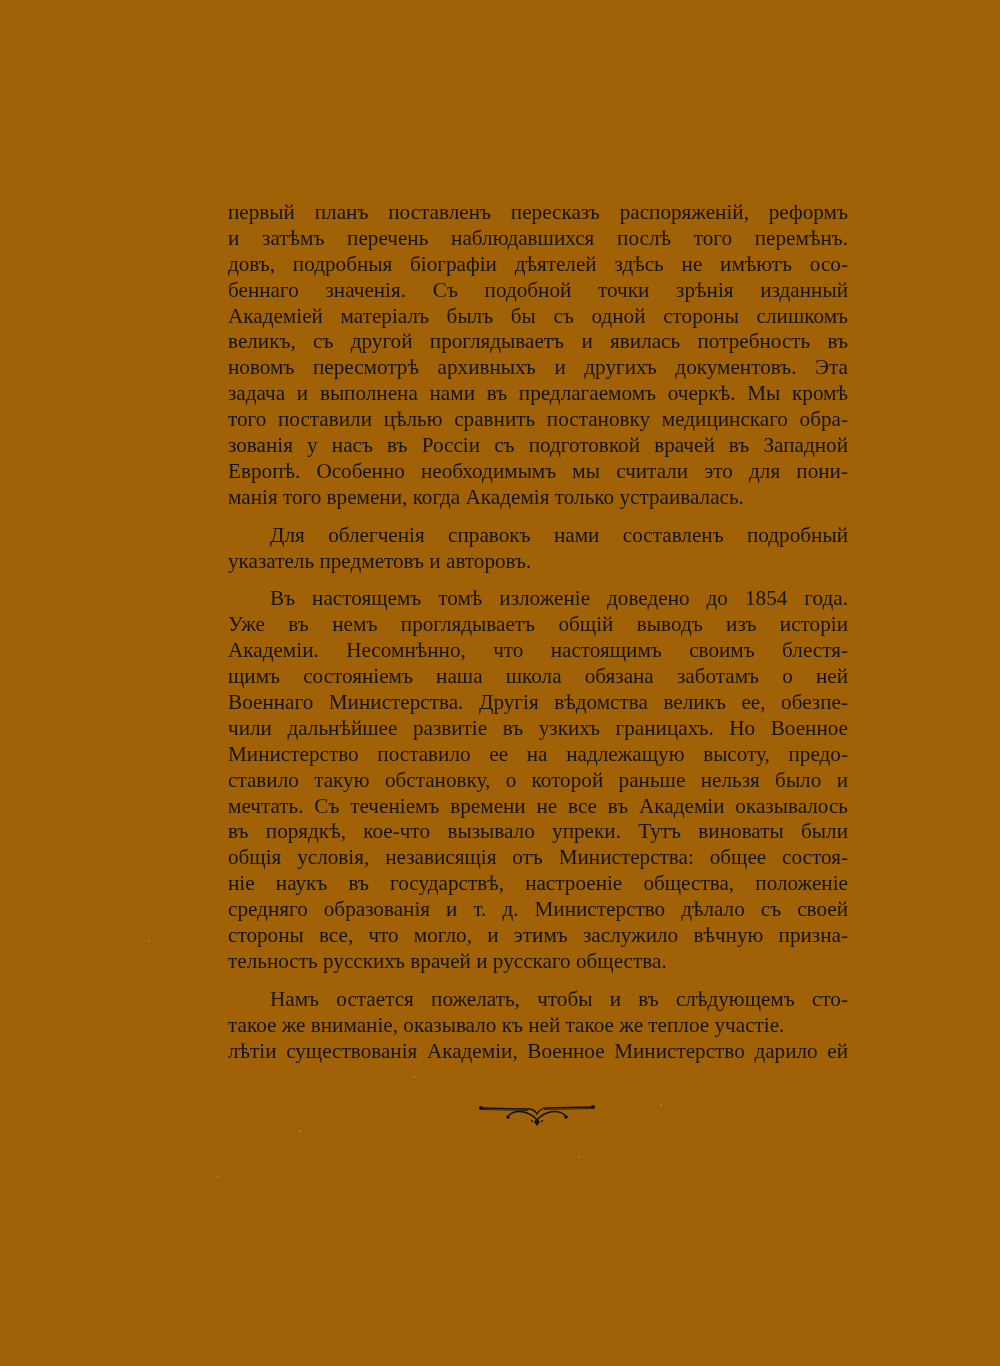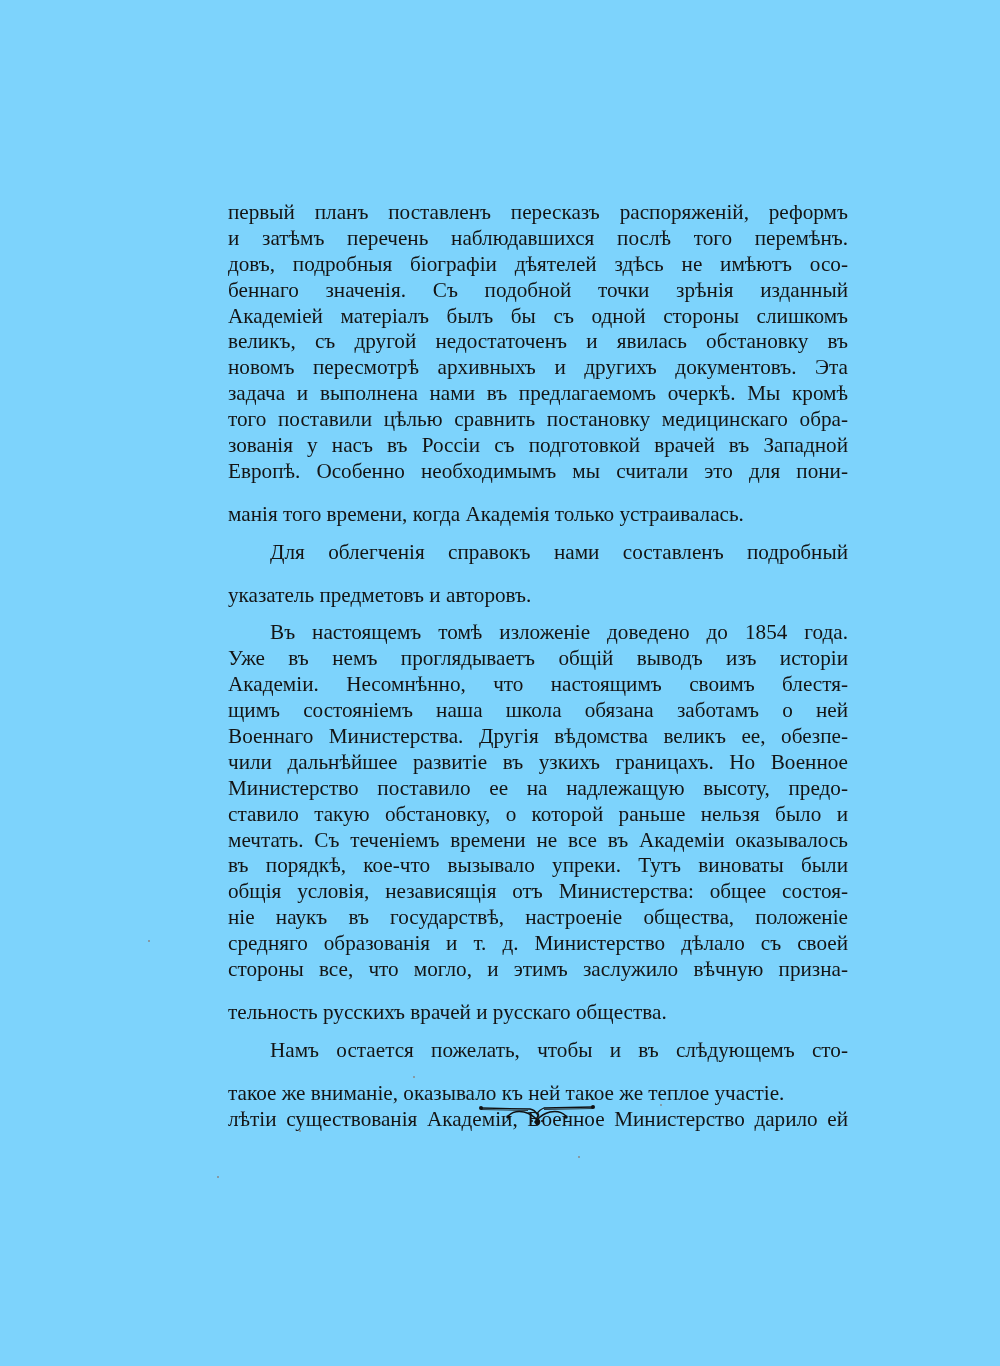--- a/index.html
+++ b/index.html
@@ -1,41 +1,41 @@
 <!DOCTYPE html>
 <html><head>
 <meta charset="utf-8">
 <style>
   html, body { margin:0; padding:0; }
   body {
     width:1000px; height:1366px; background:#fcfcfc; position:relative; overflow:hidden;
     font-family: "Liberation Serif", "DejaVu Serif", serif; color:#141414;
   }
-  .page { position:absolute; left:0; top:0; width:1000px; height:1366px; background:#7dd3fc; }
+  .page { position:absolute; left:0; top:0; width:1000px; height:1366px; background:#a16207; }
   .text-block { position:absolute; left:228px; top:200px; width:620px; }
   .line {
     font-size:21.2px; line-height:25.9px; height:25.9px; white-space:nowrap;
     text-align:justify; text-align-last:justify; font-family:"Liberation Serif", serif;
   }
-  .line.last { text-align-last:left;margin-top:17px; }
+  .line.last { text-align-last:left; }
   .line.indent { padding-left:42px;margin-top:12px; }
   .ornament { position:absolute; left:478px; top:1100px; width:118px; height:30px; }
   .speck { position:absolute; width:2px; height:2px; background:#888; border-radius:1px; }
 </style>
 </head>
 <body>
 
 <div class="page">
   <div class="text-block" id="text-block">
       <div class="line">первый планъ поставленъ пересказъ распоряженій, реформъ</div>
       <div class="line">и затѣмъ перечень наблюдавшихся послѣ того перемѣнъ.</div>
       <div class="line">довъ, подробныя біографіи дѣятелей здѣсь не имѣютъ осо-</div>
       <div class="line">беннаго значенія. Съ подобной точки зрѣнія изданный</div>
       <div class="line">Академіей матеріалъ былъ бы съ одной стороны слишкомъ</div>
-      <div class="line">великъ, съ другой недостаточенъ и явилась обстановку въ</div>
+      <div class="line">великъ, съ другой проглядываетъ и явилась потребность въ</div>
       <div class="line">новомъ пересмотрѣ архивныхъ и другихъ документовъ. Эта</div>
       <div class="line">задача и выполнена нами въ предлагаемомъ очеркѣ. Мы кромѣ</div>
       <div class="line">того поставили цѣлью сравнить постановку медицинскаго обра-</div>
       <div class="line">зованія у насъ въ Россіи съ подготовкой врачей въ Западной</div>
       <div class="line">Европѣ. Особенно необходимымъ мы считали это для пони-</div>
       <div class="line last">манія того времени, когда Академія только устраивалась.</div>
       <div class="line indent">Для облегченія справокъ нами составленъ подробный</div>
       <div class="line last">указатель предметовъ и авторовъ.</div>
       <div class="line indent">Въ настоящемъ томѣ изложеніе доведено до 1854 года.</div>
       <div class="line">Уже въ немъ проглядываетъ общій выводъ изъ исторіи</div>

